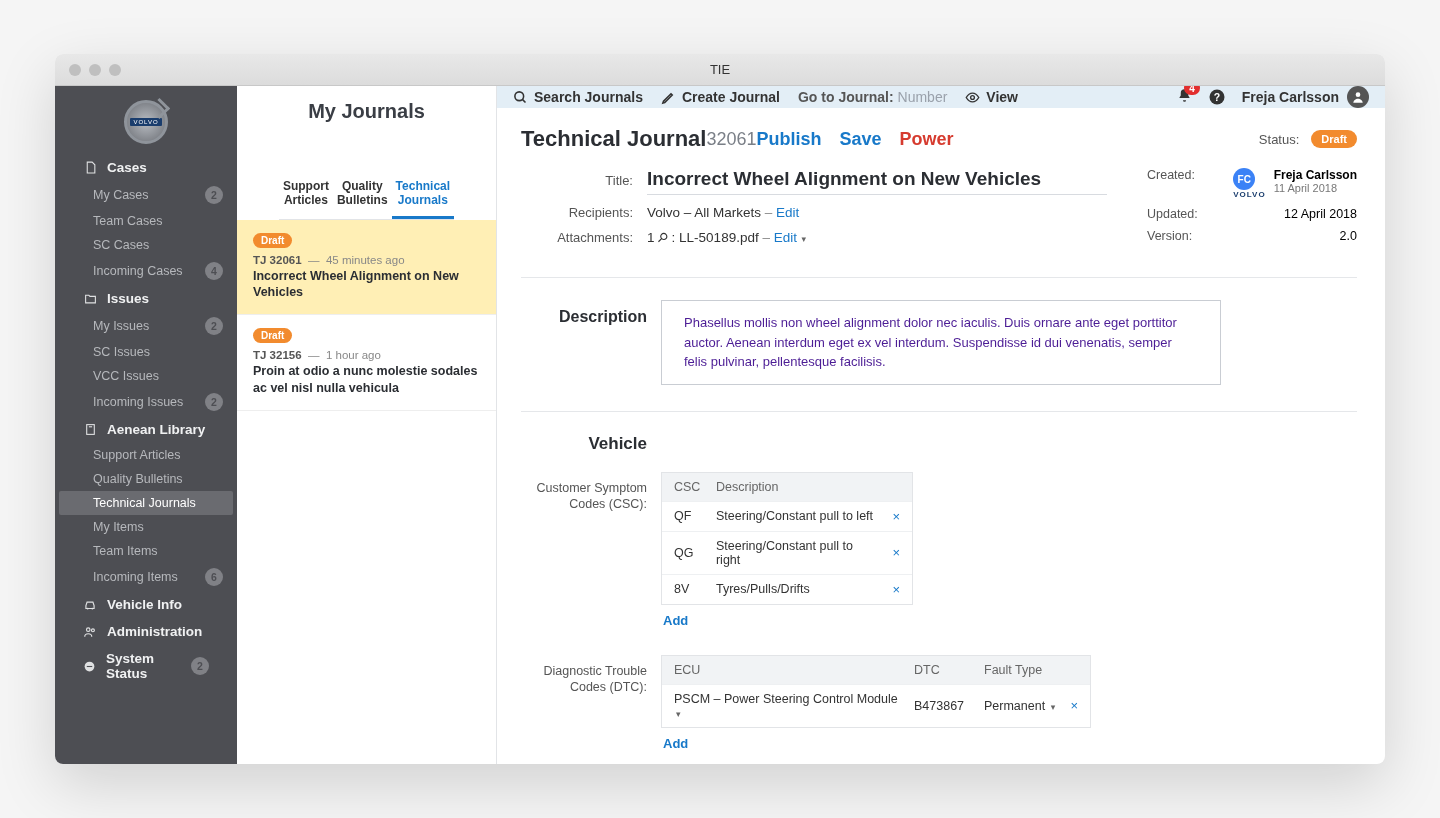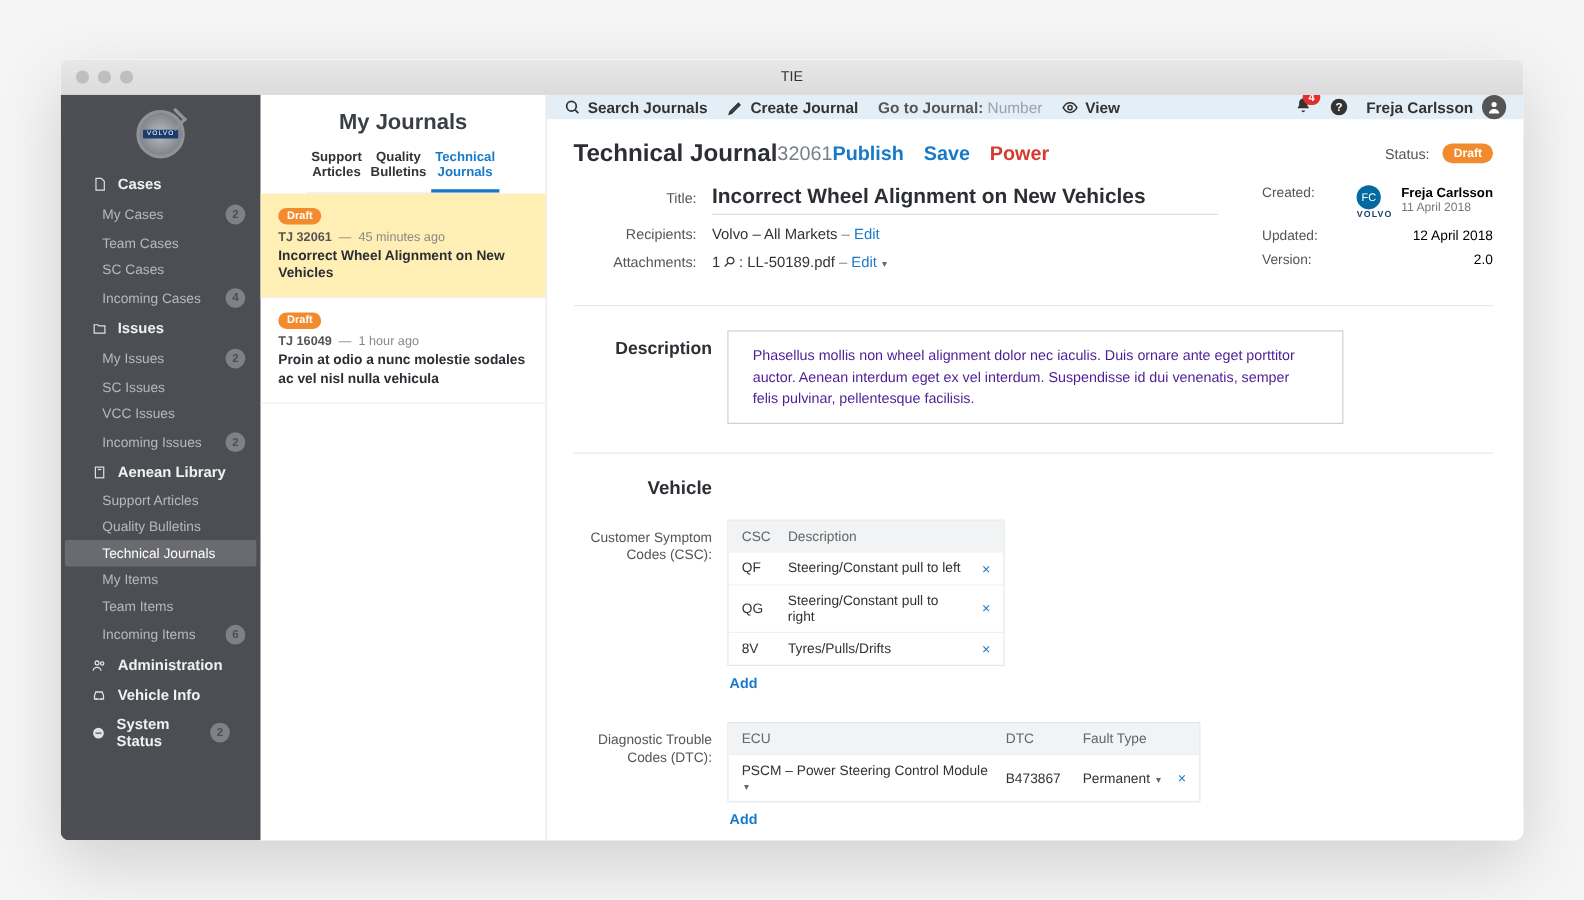--- a/index.html
+++ b/index.html
@@ -15,21 +15,21 @@
 .volvo-logo { width: 44px; height: 44px; border-radius: 50%; background: radial-gradient(#b8bcc2,#6b6e74); border: 3px solid #8f949b; position: relative; display: flex; align-items: center; justify-content: center; }
 .volvo-logo::after { content:""; position:absolute; top:-2px; right:-2px; width:12px; height:12px; border-top:3px solid #8f949b; border-right:3px solid #8f949b; transform:rotate(45deg); }
 .volvo-logo span { font-size:6px; letter-spacing:1px; color:#fff; background:#1a3d6d; padding:1px 3px; border-radius:1px; }
 .nav-head { display: flex; align-items: center; gap: 10px; padding: 6px 28px; color: #f0f1f2; font-weight: 600; font-size: 13.5px; cursor: pointer; }
 .nav-head .ico { width: 14px; display:flex; justify-content:center; font-size:12px; opacity:0.9; }
 .nav-item { display: flex; align-items: center; justify-content: space-between; padding: 5px 14px 5px 38px; color: #b6b8bc; cursor: pointer; font-size: 12.5px; }
 .nav-item.active { background: #6a6b70; color: #fff; border-radius:2px; margin:0 4px; padding-left:34px; }
 .badge { background: #808186; color: #4d4e53; font-size: 10.5px; font-weight:700; border-radius: 10px; min-width:18px; height:18px; display:flex; align-items:center; justify-content:center; padding:0 5px; }
 .listcol { width: 260px; border-right: 1px solid #e2e4e7; display: flex; flex-direction: column; background:#fff;align-items:center; }
 .listcol-head { padding: 14px 16px 8px; font-size: 20px; font-weight: 700; color: #3a3e45; }
-.tabs { display: flex; border-bottom: 1px solid #e2e4e7; }
+.tabs { display: flex; border-bottom: 1px solid #e2e4e7; margin-top: 44px; }
 .tab { flex:1; padding: 4px 4px 8px; text-align: center; font-size: 12px; font-weight:600; color: #333; cursor: pointer; line-height:1.2; }
 .tab.active { color: #1879c9; border-bottom: 3px solid #1879c9; }
 .jcard { padding: 10px 16px 14px; border-bottom: 1px solid #eee; cursor:pointer; }
 .jcard.sel { background: #ffefb5; }
 .draft-pill { display:inline-block; background:#f28b2e; color:#fff; font-size:10px; font-weight:600; padding:2px 8px; border-radius:10px; margin-bottom:6px; }
 .jmeta { font-size: 11.5px; color:#888; margin-bottom:2px; }
 .jmeta .jid { color:#555; font-weight:600; }
 .jtitle { font-size: 12.5px; font-weight:700; color:#2b2e33; line-height:1.3; }
 .main { flex:1; display:flex; flex-direction:column; overflow:auto; }
 .topbar { height:40px; background:#e3eef6; display:flex; align-items:center; padding:0 16px; gap:18px; font-size:14px; color:#333; }
@@ -54,21 +54,21 @@
 .meta-left { flex:1; }
 .meta-right { width:210px; font-size:12.5px; }
 .meta-row { display:flex; align-items:baseline; margin-bottom:10px; gap:14px; }
 .meta-row .lbl { width:112px; text-align:right; color:#555; font-size:13px; }
 .title-val { font-size:19px; font-weight:700; color:#2b2e33; border-bottom:1px solid #d8dbe0; flex:1; padding-bottom:4px; }
 .meta-row .val { color:#333; font-size:13.5px; }
 .meta-row .link { color:#1879c9; cursor:pointer; }
 .m-right-row { display:flex; justify-content:space-between; margin-bottom:8px; align-items:flex-start; }
 .m-right-row .rlbl { color:#555; text-align:right; }
 .creator { display:flex; gap:8px; align-items:flex-start; }
-.creator-avatar { width:22px; height:22px; border-radius:50%; background:#0369a1; color:#fff; font-size:10px; font-weight:400; display:flex; align-items:center; justify-content:center; }
+.creator-avatar { width:22px; height:22px; border-radius:50%; background:#3b82f6; color:#fff; font-size:10px; font-weight:700; display:flex; align-items:center; justify-content:center; }
 .creator-name { font-weight:600; font-size:12px; }
 .creator-date { font-size:11px; color:#777; }
 .creator-brand { font-size:8px; letter-spacing:1px; color:#1a3d6d; font-weight:700; }
 hr.sep { border:none; border-top:1px solid #e5e7ea; margin: 22px 0; }
 .field-block { display:flex; gap:14px; margin-bottom:26px; }
 .field-block .flbl { width:126px; text-align:right; font-weight:700; color:#2b2e33; font-size:16px; padding-top:8px; }
 .field-block .flbl.sm { font-weight:400; font-size:12.5px; color:#555; line-height:1.3; }
 .desc-box { flex:1; max-width:560px; border:1px solid #c9cdd3; padding:12px 22px; font-size:13px; color:#4c1d95; line-height:1.5; }
 .vehicle-head { font-size:17px; font-weight:700; color:#2b2e33; text-align:right; width:126px; margin-bottom:18px; }
 .mini-table { border:1px solid #e2e4e7; font-size:12.5px; }
@@ -171,36 +171,36 @@
           <div class="nav-item">
             <span>Team Items</span>
           </div>
           <div class="nav-item">
             <span>Incoming Items</span>
             <span class="badge">6</span>
           </div>
           <div class="nav-head">
             <span class="ico">
               <svg width="14" height="14" viewBox="0 0 24 24" fill="currentColor">
+                <path d="M5 13l2-6h10l2 6v5H5z" fill="none" stroke="currentColor" stroke-width="2"></path>
+                <circle cx="8" cy="18" r="1.5"></circle>
+                <circle cx="16" cy="18" r="1.5"></circle>
+              </svg>
+            </span>
+            <span>Vehicle Info</span>
+          </div>
+          <div class="nav-head">
+            <span class="ico">
+              <svg width="14" height="14" viewBox="0 0 24 24" fill="currentColor">
                 <circle cx="9" cy="8" r="3" fill="none" stroke="currentColor" stroke-width="2"></circle>
                 <circle cx="17" cy="9" r="2.5" fill="none" stroke="currentColor" stroke-width="2"></circle>
                 <path d="M3 20c0-3 3-5 6-5s6 2 6 5" fill="none" stroke="currentColor" stroke-width="2"></path>
               </svg>
             </span>
             <span>Administration</span>
-          </div>
-          <div class="nav-head">
-            <span class="ico">
-              <svg width="14" height="14" viewBox="0 0 24 24" fill="currentColor">
-                <path d="M5 13l2-6h10l2 6v5H5z" fill="none" stroke="currentColor" stroke-width="2"></path>
-                <circle cx="8" cy="18" r="1.5"></circle>
-                <circle cx="16" cy="18" r="1.5"></circle>
-              </svg>
-            </span>
-            <span>Vehicle Info</span>
           </div>
           <div class="nav-head">
             <span class="ico">
               <svg width="13" height="13" viewBox="0 0 24 24" fill="currentColor">
                 <circle cx="12" cy="12" r="9"></circle>
                 <rect x="7" y="11" width="10" height="2" fill="#4d4e53"></rect>
               </svg>
             </span>
             <span>System Status</span>
             <span class="badge" style="margin-left:auto">2</span>
@@ -210,21 +210,21 @@
 
     <div class="listcol">
       <div class="listcol-head">My Journals</div>
       <div class="tabs" id="list-tabs">
           <div class="tab">Support<br>Articles</div>
           <div class="tab">Quality<br>Bulletins</div>
           <div class="tab active">Technical<br>Journals</div>
         </div>
       <div id="journal-cards">
           <div class="jcard sel"><span class="draft-pill">Draft</span><div class="jmeta"><span class="jid">TJ 32061</span> &nbsp;—&nbsp; 45 minutes ago</div><div class="jtitle">Incorrect Wheel Alignment on New Vehicles</div></div>
-          <div class="jcard"><span class="draft-pill">Draft</span><div class="jmeta"><span class="jid">TJ 16049</span> &nbsp;—&nbsp; 1 hour ago</div><div class="jtitle">Proin at odio a nunc molestie sodales ac vel nisl nulla vehicula</div></div>
+          <div class="jcard"><span class="draft-pill">Draft</span><div class="jmeta"><span class="jid">TJ 32156</span> &nbsp;—&nbsp; 1 hour ago</div><div class="jtitle">Proin at odio a nunc molestie sodales ac vel nisl nulla vehicula</div></div>
         </div>
     </div>
 
     <div class="main">
       <div class="topbar">
         <div class="act">
           <svg class="ico16" viewBox="0 0 24 24" fill="none" stroke="#333" stroke-width="2.5">
               <circle cx="10" cy="10" r="7"></circle>
               <line x1="20" y1="20" x2="15" y2="15"></line>
             </svg>

